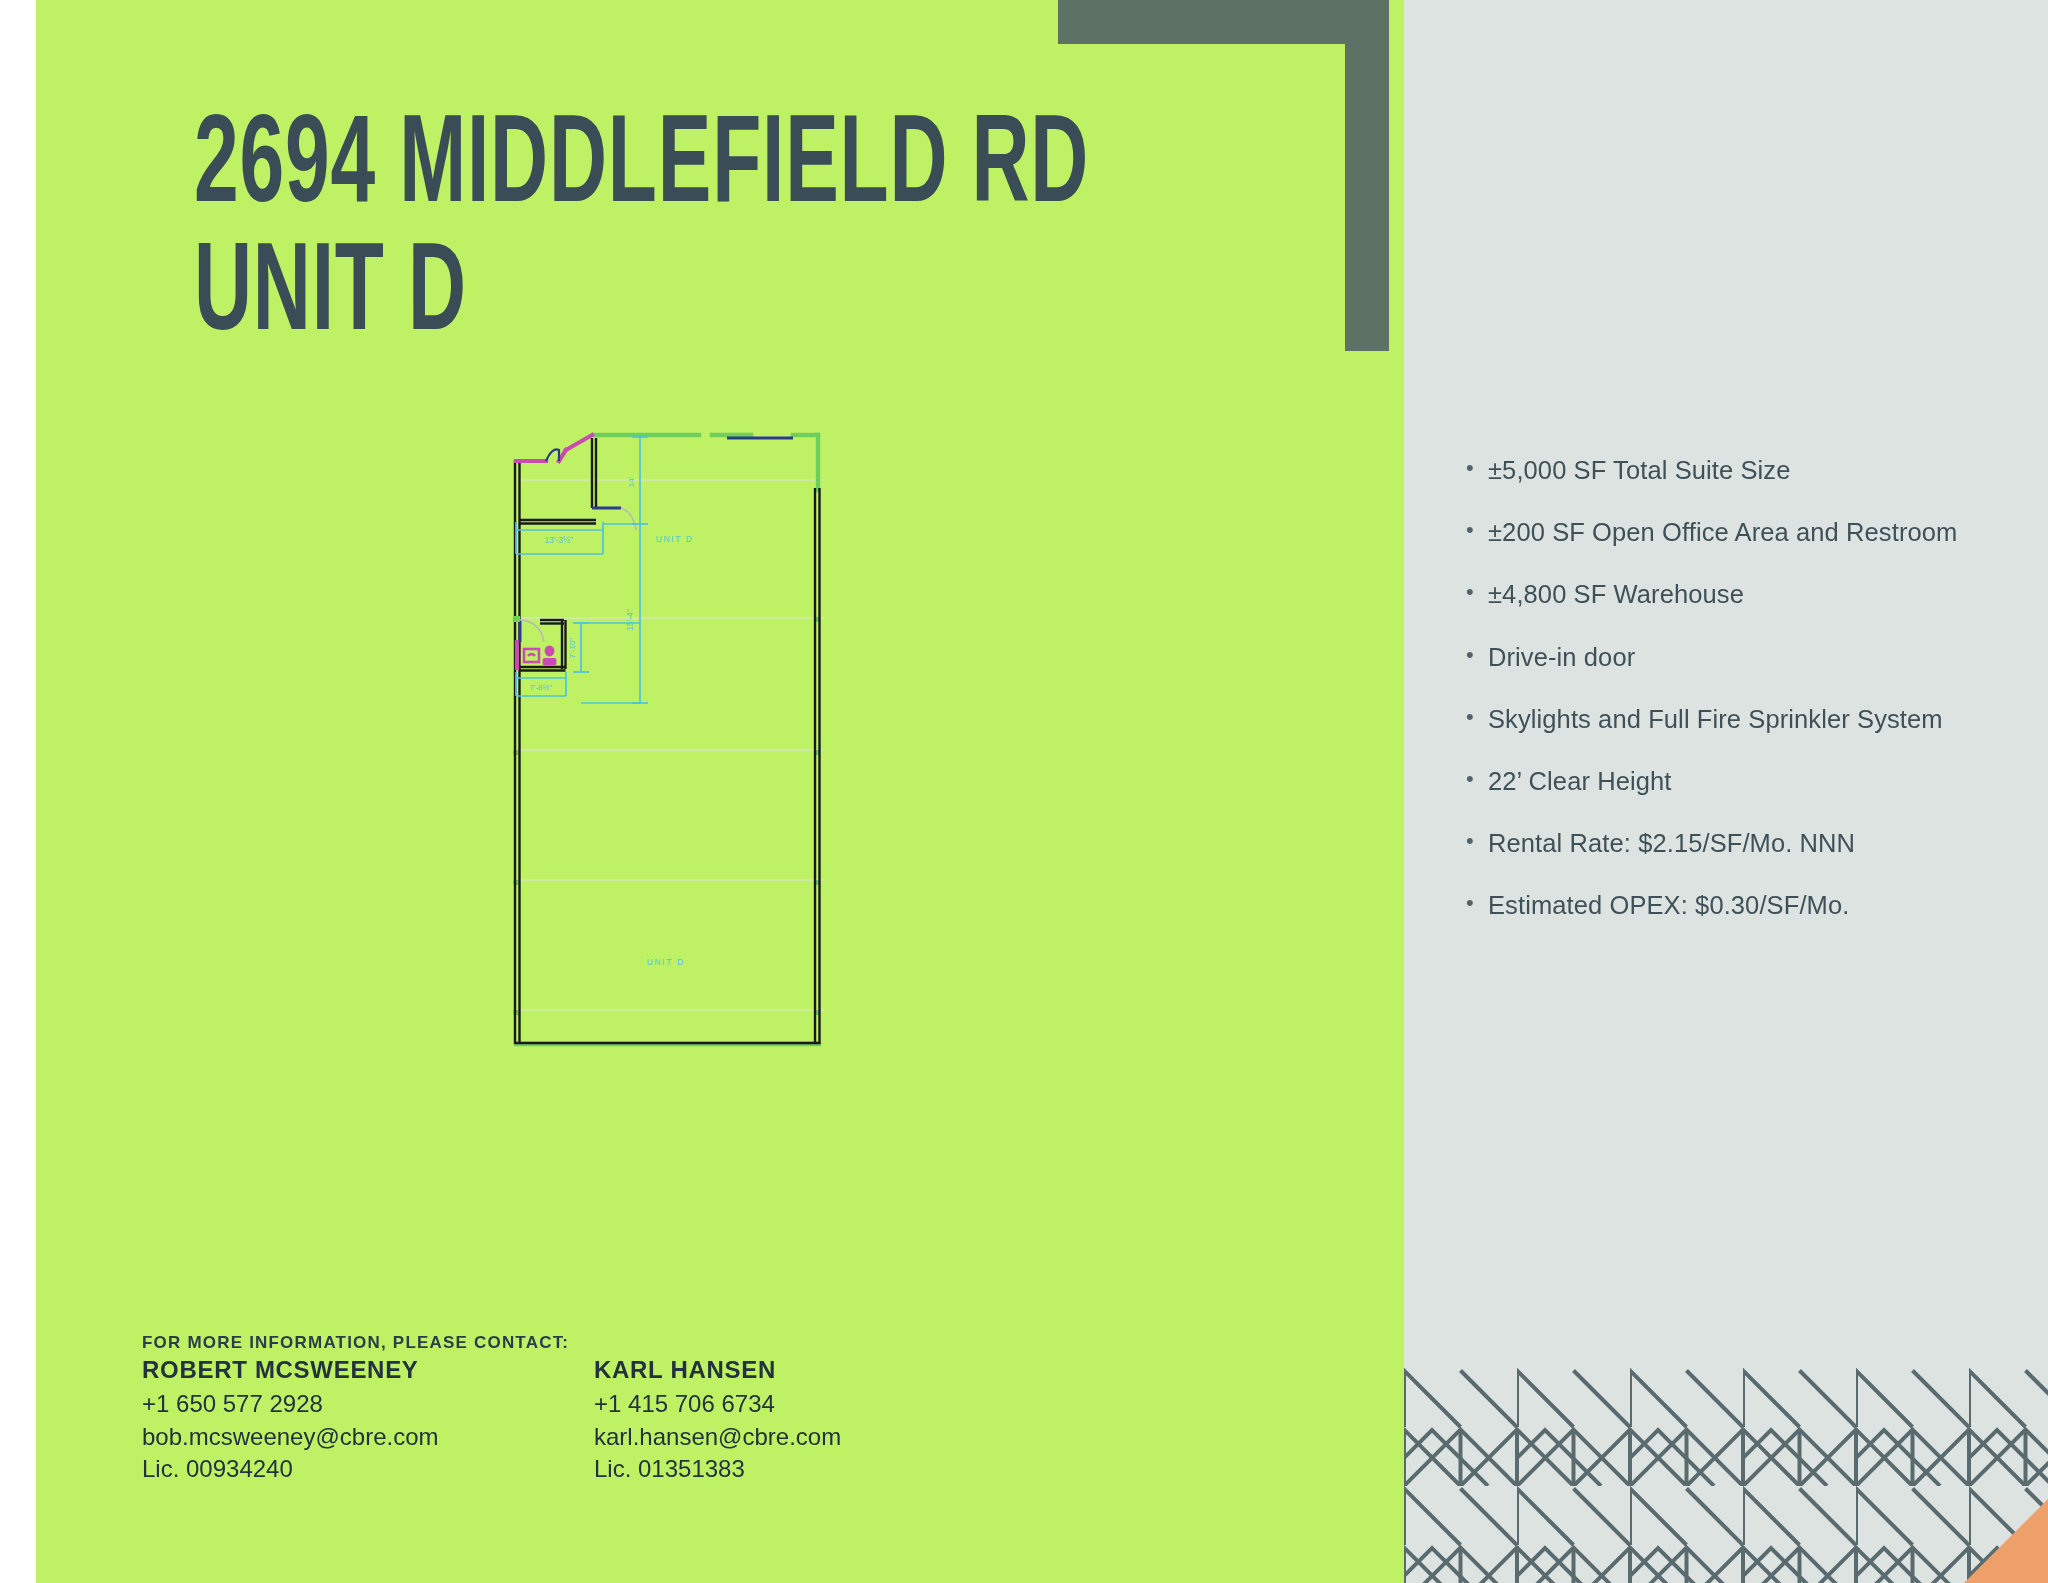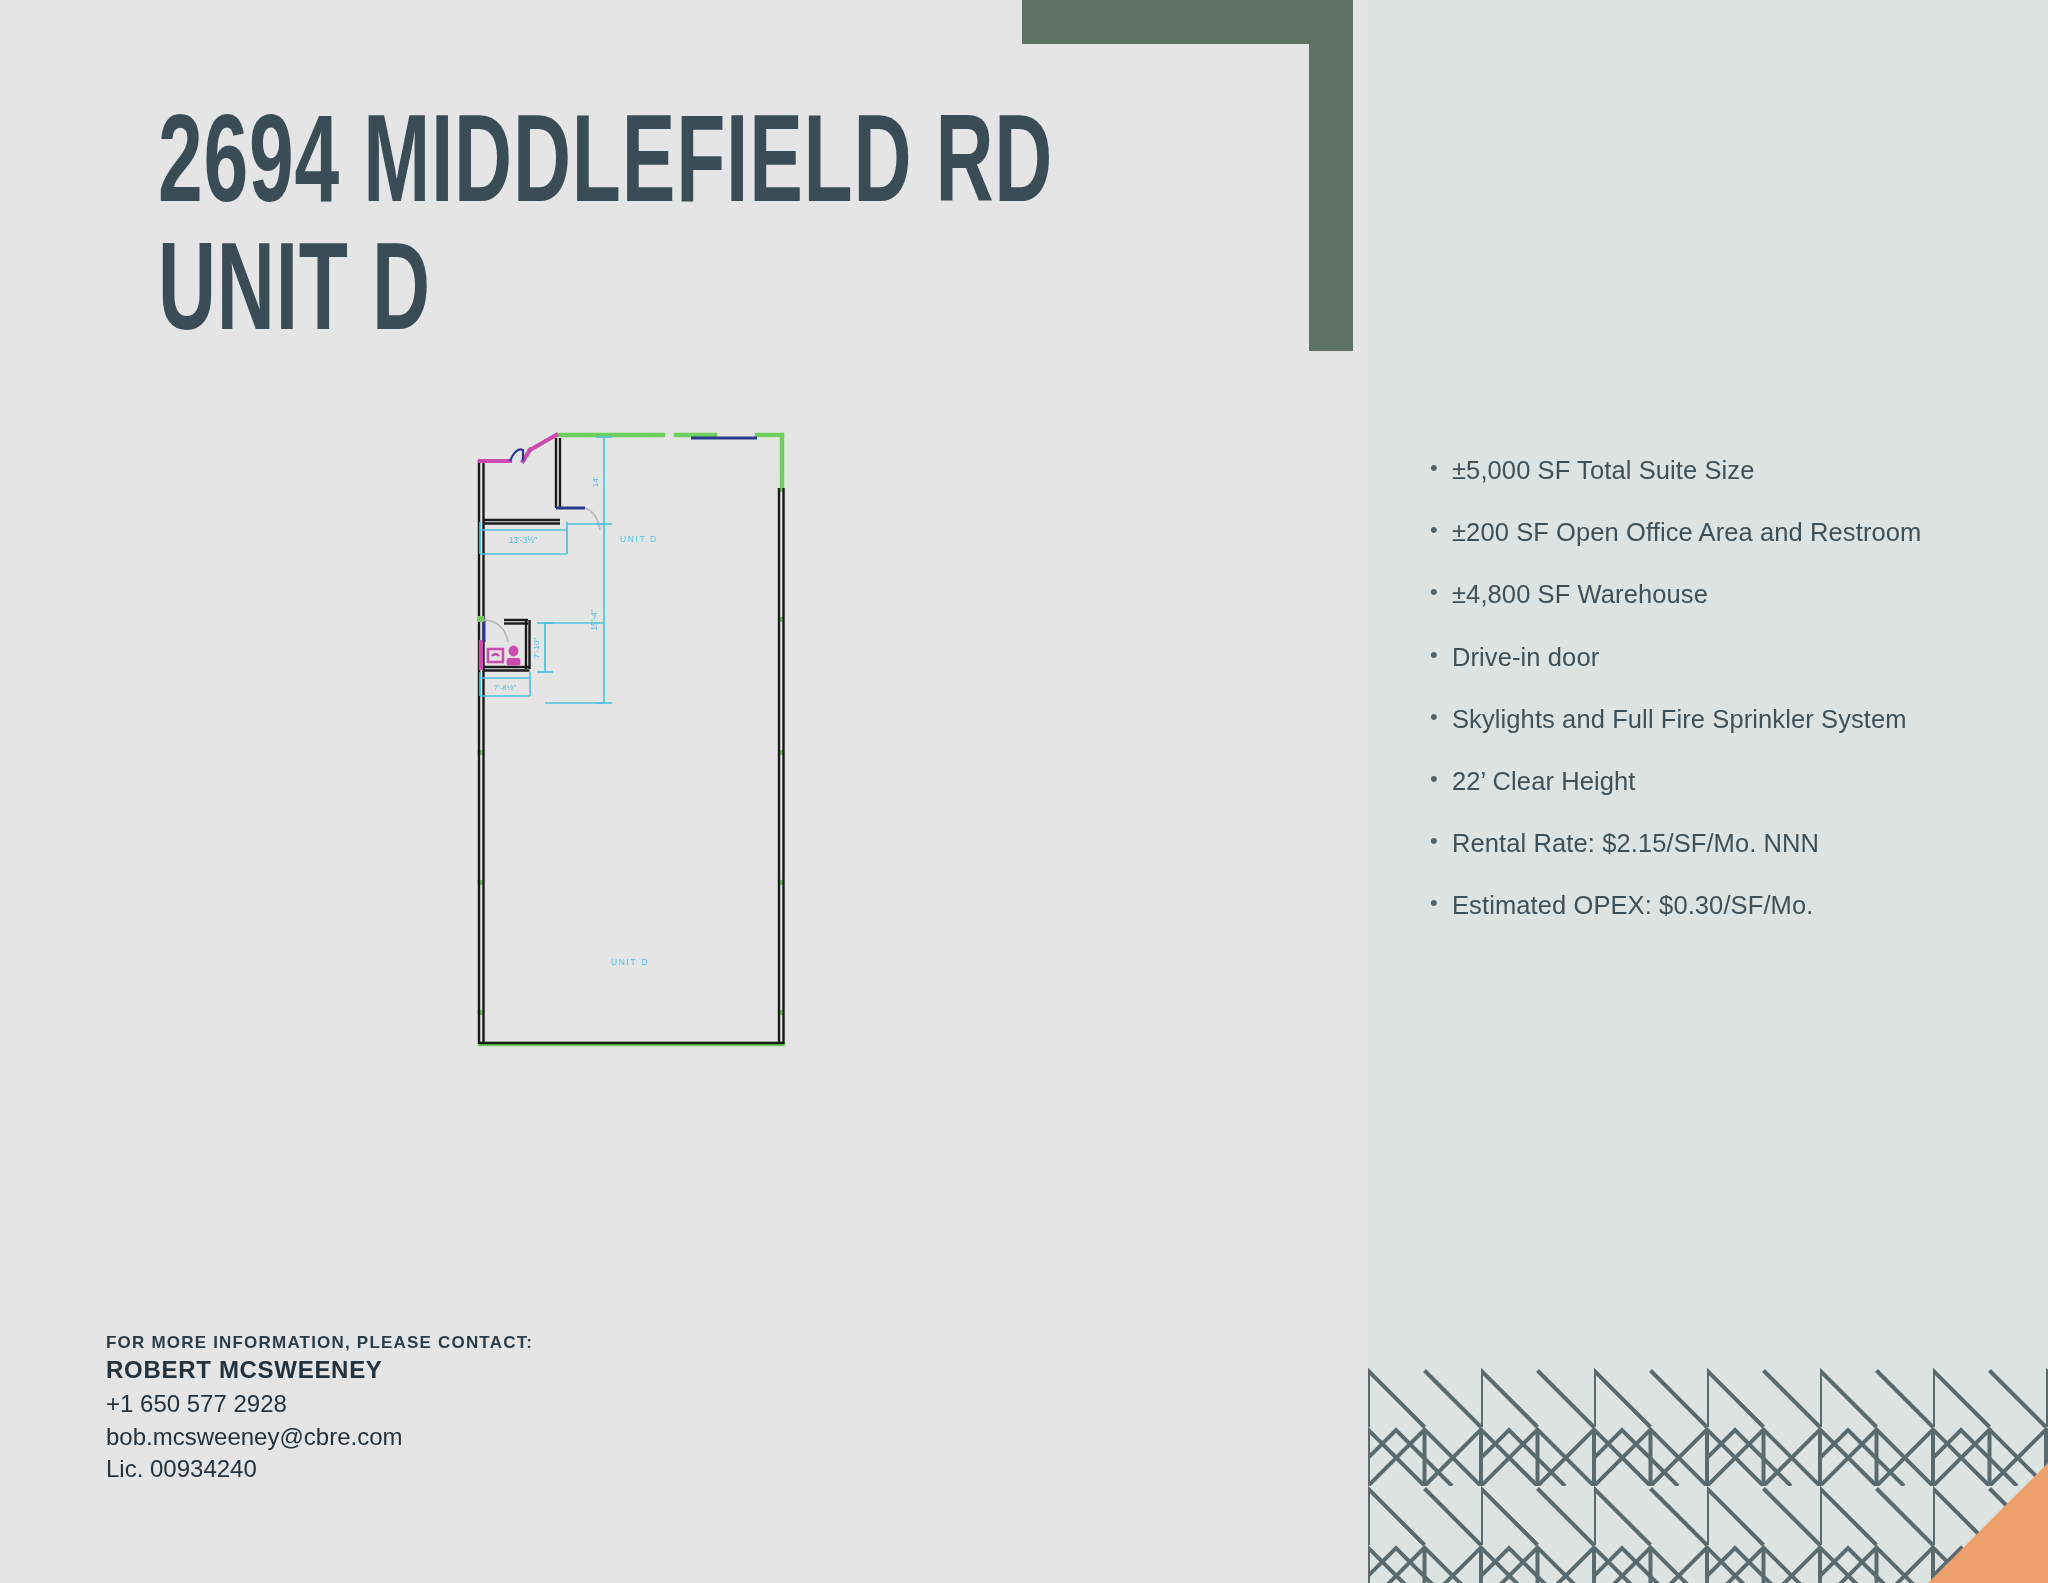--- a/index.html
+++ b/index.html
@@ -4,21 +4,21 @@
 <title>2694 Middlefield Rd Unit D</title>
 <style>
   * { box-sizing: border-box; margin: 0; padding: 0; }
   html, body { width: 2048px; height: 1583px; }
   body {
     font-family: "Liberation Sans", sans-serif;
     background: #ffffff;
     position: relative;
     overflow: hidden;
   }
-  .page { position: absolute; inset: 0; background: #e5e5e5; }
+  .page { position: absolute; inset: 0; background: #bef264; margin-left: 36px; }
 
   
   .side-panel {
     position: absolute;
     left: 1368px; top: 0;
     width: 680px; height: 1583px;
     background: #dde3e0;
     overflow: hidden;
   }
 
@@ -352,15 +352,21 @@
 
   <div class="contact-heading">FOR MORE INFORMATION, PLEASE CONTACT:</div>
 
   <div class="contacts">
     <div class="contact-col">
       <div class="contact-name">ROBERT MCSWEENEY</div>
       <div class="contact-line">+1 650 577 2928</div>
       <div class="contact-line">bob.mcsweeney@cbre.com</div>
       <div class="contact-line">Lic. 00934240</div>
     </div>
+    <div class="contact-col">
+      <div class="contact-name">KARL HANSEN</div>
+      <div class="contact-line">+1 415 706 6734</div>
+      <div class="contact-line">karl.hansen@cbre.com</div>
+      <div class="contact-line">Lic. 01351383</div>
+    </div>
   </div>
 
 </div>
 
 </body></html>

